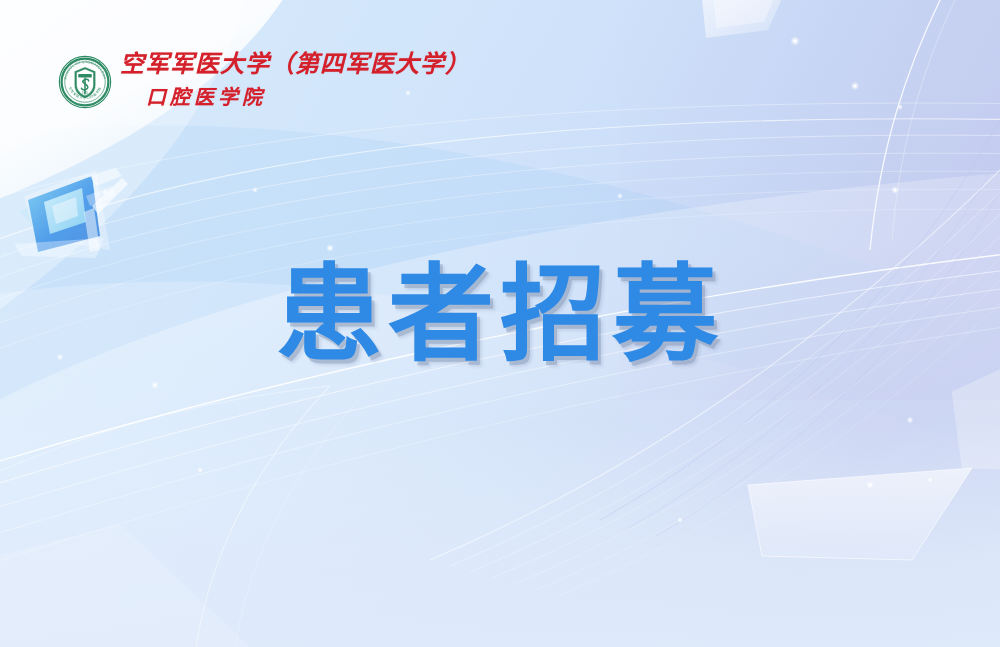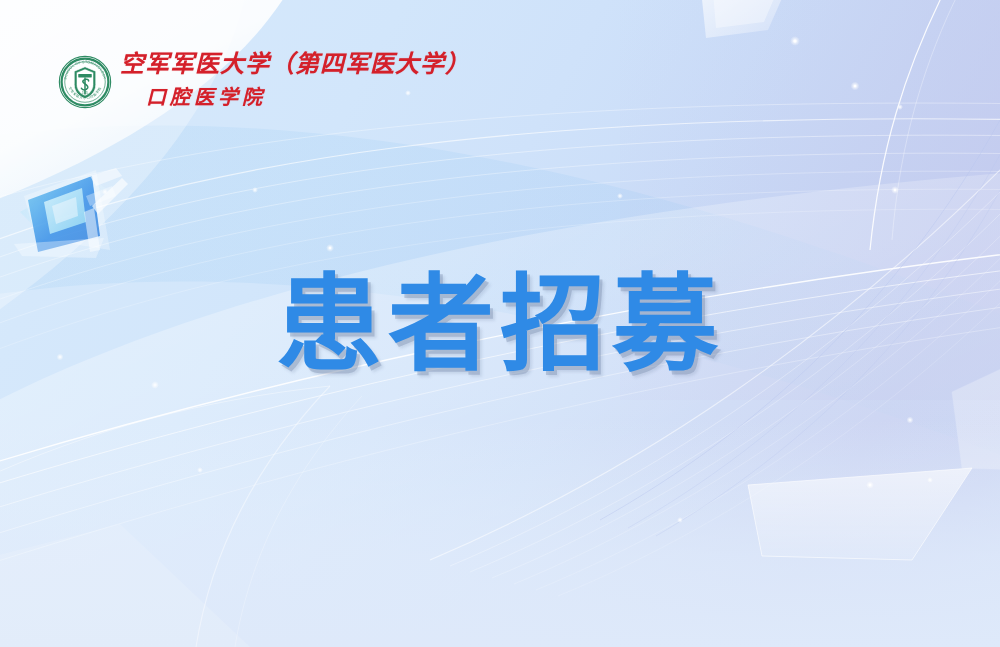--- a/index.html
+++ b/index.html
@@ -96,21 +96,20 @@
     font-family: "Liberation Sans", "DejaVu Sans", sans-serif;
     font-weight: 700;
     font-size: 106px;
     line-height: 112px;
     letter-spacing: 6px;
     color: #2f8ae6;
     text-shadow:
        3px 4px 0 rgba(120,140,170,0.38),
        5px 6px 3px rgba(110,132,165,0.20);
     white-space: nowrap;
-    margin-top: 10px;
   }
 </style>
 </head>
 <body>
 
 <div id="poster">
 
   <svg id="bg-svg" viewBox="0 0 1000 647" preserveAspectRatio="none">
     <defs>
       <linearGradient id="gWhiteTL" x1="0" y1="0" x2="0.7" y2="1">

